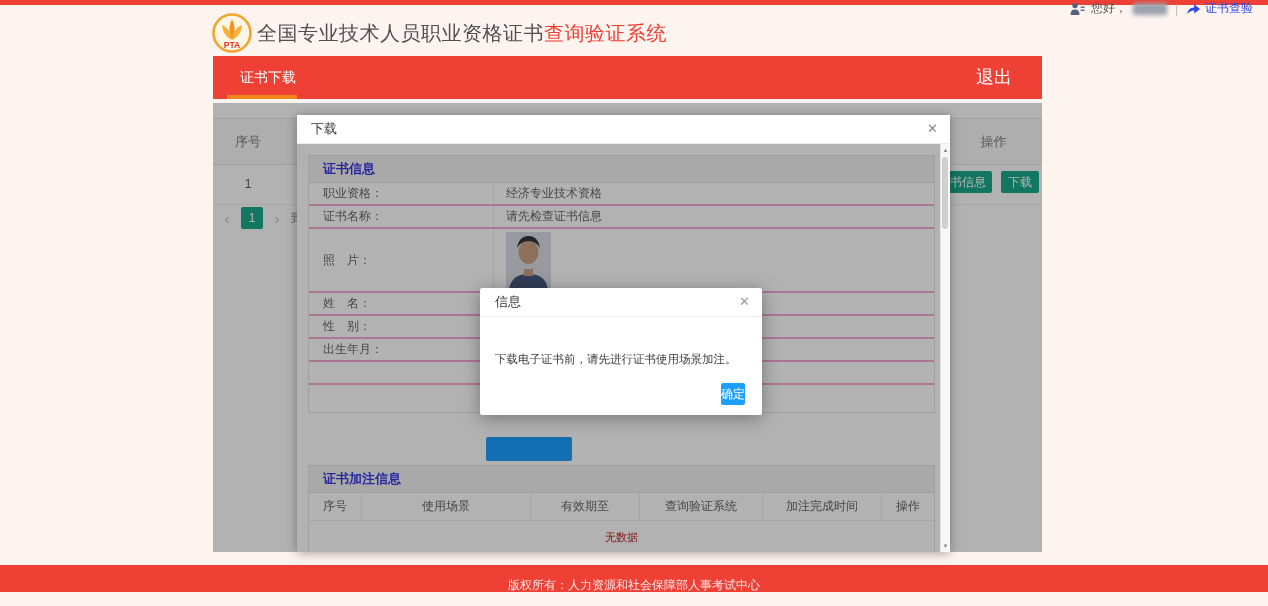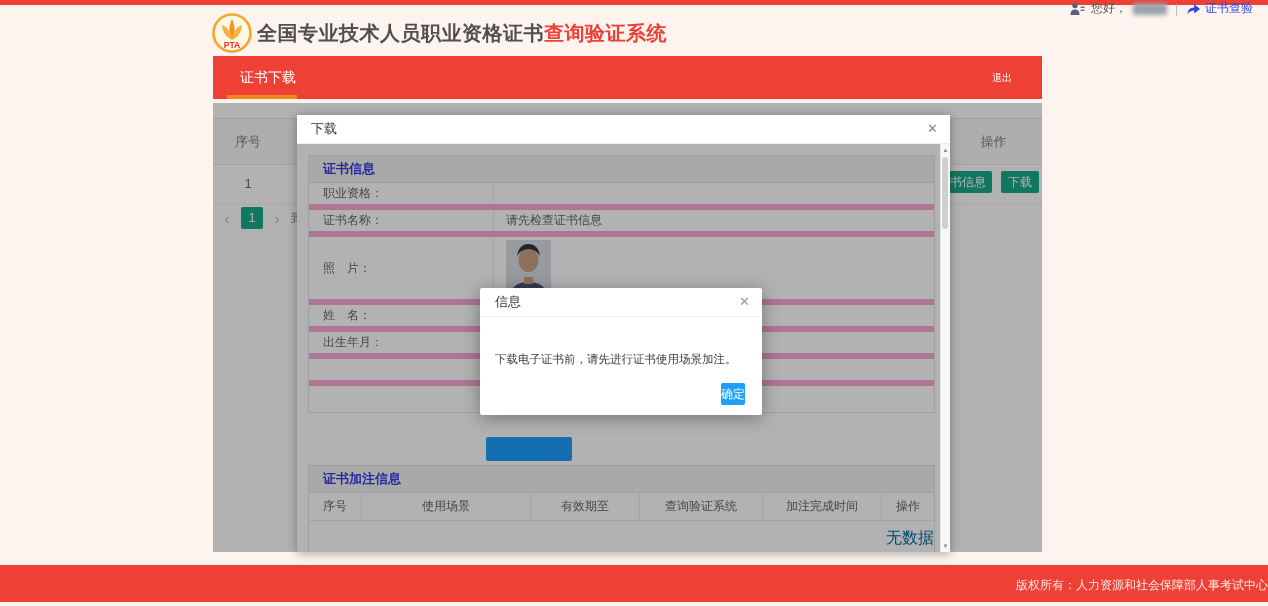--- a/index.html
+++ b/index.html
@@ -8,35 +8,35 @@
     background:#fdf3ef;
     font-family:"Liberation Sans","DejaVu Sans",sans-serif;
     -webkit-font-smoothing:antialiased;
   }
   
   .topbar{position:absolute;left:0;top:0;width:100%;height:5px;background:var(--accent_red,#ee4035)}
 
   
   .brand{position:absolute;left:212px;top:12px;height:42px;display:flex;align-items:center;gap:5px}
   .brand-logo{width:40px;height:40px;flex:0 0 auto}
-  .brand-title{font-size:20px;font-weight:bold;color:#4f4f4f;letter-spacing:.5px;white-space:nowrap}
+  .brand-title{font-size:20px;font-weight:normal;color:#4f4f4f;letter-spacing:.5px;white-space:nowrap}
   .brand-accent{color:var(--accent_red,#ee4035)}
 
   .userbar{position:absolute;top:0;right:15px;display:flex;align-items:center;gap:6px;font-size:12px;color:#555;white-space:nowrap}
   .userbar .icon-user{width:15px;height:14px}
   .blur-sm{display:inline-block;width:34px;height:12px;background:#9aa2ad;filter:blur(2px);border-radius:1px}
   .sep{color:#c3b8b4;font-size:12px;padding:0 2px}
   .link-blue{color:var(--link_blue,#2d46e8);display:flex;align-items:center;gap:4px;cursor:pointer;text-decoration:none}
   .icon-share{width:15px;height:13px}
 
   
   .nav{position:absolute;left:213px;top:56px;width:829px;height:43px;background:var(--accent_red,#ee4035)}
   .nav-tab{position:absolute;left:27px;top:0;height:43px;line-height:43px;color:#fff;font-size:14px;cursor:pointer}
   .nav-underline{position:absolute;left:14px;bottom:0;width:70px;height:4px;background:var(--underline_orange,#f08519)}
-  .nav-logout{position:absolute;right:30px;top:0;height:43px;line-height:43px;color:#fff;font-size:10px;cursor:pointer}
+  .nav-logout{position:absolute;right:30px;top:0;height:43px;line-height:43px;color:#fff;font-size:18px;cursor:pointer}
 
   
   .panel{position:absolute;left:213px;top:103px;width:829px;height:449px;background:#fff}
   .bgtable-header{position:absolute;top:15px;left:0;right:0;height:45px;background:#fafafa;border-top:1px solid #e9e9e9;border-bottom:1px solid #e9e9e9;font-size:13px;color:#808080}
   .col-index{position:absolute;left:0;width:70px;text-align:center;line-height:45px}
   .col-action{position:absolute;left:732px;width:97px;text-align:center;line-height:45px}
   .bgtable-row{position:absolute;top:61px;left:0;right:0;height:40px;border-bottom:1px solid #f0f0f0;font-size:13px;color:#666}
   .row-index{position:absolute;left:0;width:70px;text-align:center;line-height:40px}
   .btn-green{position:absolute;top:7px;height:22px;line-height:22px;background:var(--button_green,#1aab8a);color:#fff;font-size:12px;text-align:center;border-radius:2px;border:none;padding:0;cursor:pointer}
   .btn-certinfo{left:719px;width:60px}
@@ -58,48 +58,48 @@
   .overlayB{position:absolute;top:29px;left:0;right:9px;bottom:0;background:rgba(0,0,0,.30);z-index:5}
 
   .scrollbar{position:absolute;top:29px;right:0;bottom:0;width:9px;background:#f7f7f7;border-left:1px solid #e5e5e5;z-index:6}
   .sb-up{position:absolute;top:3px;left:0;right:0;text-align:center;font-size:6px;color:#888;line-height:6px;cursor:pointer}
   .sb-down{position:absolute;bottom:3px;left:0;right:0;text-align:center;font-size:6px;color:#888;line-height:6px;cursor:pointer}
   .sb-thumb{position:absolute;top:13px;left:1px;width:6px;height:72px;background:#cfcfcf;border-radius:3px;cursor:pointer}
 
   .sec-box{position:absolute;left:11px;right:6px;border:1px solid #e6e6e6;background:#fff}
   #certBox{top:11px;height:256px}
   .sec-title{height:26px;line-height:26px;background:#f2f2f2;color:var(--section_blue,#3939e5);font-weight:bold;font-size:13px;padding-left:14px;border-bottom:1px solid #e6e6e6}
-  .crow{display:flex;border-bottom:6px solid #f9a8d4;font-size:12px;color:#666}
+  .crow{display:flex;border-bottom:2px solid #f9a8d4;font-size:12px;color:#666}
   .crow.last{border-bottom:none}
   .crow .lbl{width:170px;padding-left:14px;border-right:1px solid #ececec;display:flex;align-items:center;flex:0 0 auto}
   .crow .val{flex:1;padding-left:12px;display:flex;align-items:center}
   .h21{height:21px}.h62{height:62px}
   .blur-md{display:inline-block;width:44px;height:12px;background:#8f969e;filter:blur(2px)}
   .photo{width:45px;height:58px;filter:blur(.6px);margin-top:2px}
 
   .annotate-btn{position:absolute;left:189px;top:293px;width:86px;height:24px;background:var(--primary_blue,#1e9fff);border:none;border-radius:2px;cursor:pointer}
 
   #annoBox{top:321px}
   .anno-header{display:flex;height:27px;line-height:27px;font-size:12px;color:#666;text-align:center;border-bottom:1px solid #ececec}
   .anno-header span{border-right:1px solid #ececec;flex:0 0 auto}
   .anno-header span:last-child{border-right:none;flex:1}
   .aw1{width:52px}.aw2{width:168px}.aw3{width:108px}.aw4{width:122px}.aw5{width:118px}
-  .anno-empty{height:33px;line-height:33px;text-align:right;font-size:16px;color:#0369a1}
+  .anno-empty{height:33px;line-height:33px;text-align:center;font-size:11px;color:#b91c1c}
 
   
   .dialog{position:absolute;left:480px;top:288px;width:282px;height:127px;background:#fff;z-index:40;border-radius:2px;box-shadow:0 3px 18px rgba(0,0,0,.35)}
   .dialog-header{position:absolute;top:0;left:0;right:0;height:28px;border-bottom:1px solid #f0f0f0}
   .dialog-title{position:absolute;left:15px;top:0;line-height:28px;font-size:13px;color:#333}
   .dialog-close{position:absolute;right:12px;top:0;line-height:28px;font-size:13px;color:#999;cursor:pointer}
   .dialog-text{position:absolute;left:15px;right:12px;font-size:11.5px;color:#3c3c3c;line-height:14px;white-space:nowrap}
   .l1{top:42px}.l2{top:64px}
   .dialog-ok{position:absolute;right:17px;bottom:10px;height:22px;padding:0 0;background:var(--primary_blue,#1e9fff);color:#fff;border:none;border-radius:2px;font-size:12px;cursor:pointer}
 
   
-  .footer{position:absolute;left:0;top:565px;width:100%;height:37px;background:var(--accent_red,#ee4035);color:rgba(255,255,255,.88);font-size:12px;text-align:right;line-height:41px}
+  .footer{position:absolute;left:0;top:565px;width:100%;height:27px;background:var(--accent_red,#ee4035);color:rgba(255,255,255,.88);font-size:12px;text-align:center;line-height:41px}
 </style>
 </head>
 <body>
 
 <div class="topbar"></div>
 
 <div class="brand">
   <svg class="brand-logo" viewBox="0 0 40 40">
     <circle cx="20" cy="20" r="18.5" fill="#fff7e6" stroke="#f2a52e" stroke-width="2.6"></circle>
     <path d="M20 6 C16.5 13 16.5 21 20 27 C23.5 21 23.5 13 20 6 Z" fill="#f5951f"></path>
@@ -159,20 +159,21 @@
     <div class="modal-title">下载</div>
     <div class="modal-close">✕</div>
   </div>
 
   <div class="modal-body">
 
     <div class="sec-box" id="certBox">
       <div class="sec-title">证书信息</div>
       <div class="crow h21">
         <div class="lbl">职业资格：</div>
+        <div class="val">经济专业技术资格</div>
       </div>
       <div class="crow h21">
         <div class="lbl">证书名称：</div>
         <div class="val">请先检查证书信息</div>
       </div>
       <div class="crow h62">
         <div class="lbl">照　片：</div>
         <div class="val">
           <svg class="photo" viewBox="0 0 45 58">
             <rect width="45" height="58" fill="#d8dde2"></rect>
@@ -183,20 +184,24 @@
           </svg>
         </div>
       </div>
       <div class="crow h21">
         <div class="lbl">姓　名：</div>
         <div class="val">
             <span class="blur-md"></span>
           </div>
       </div>
       <div class="crow h21">
+        <div class="lbl">性　别：</div>
+        <div class="val"></div>
+      </div>
+      <div class="crow h21">
         <div class="lbl">出生年月：</div>
         <div class="val"></div>
       </div>
       <div class="crow h21">
         <div class="val"></div>
       </div>
       <div class="crow h21 last">
         <div class="val"></div>
       </div>
     </div>

